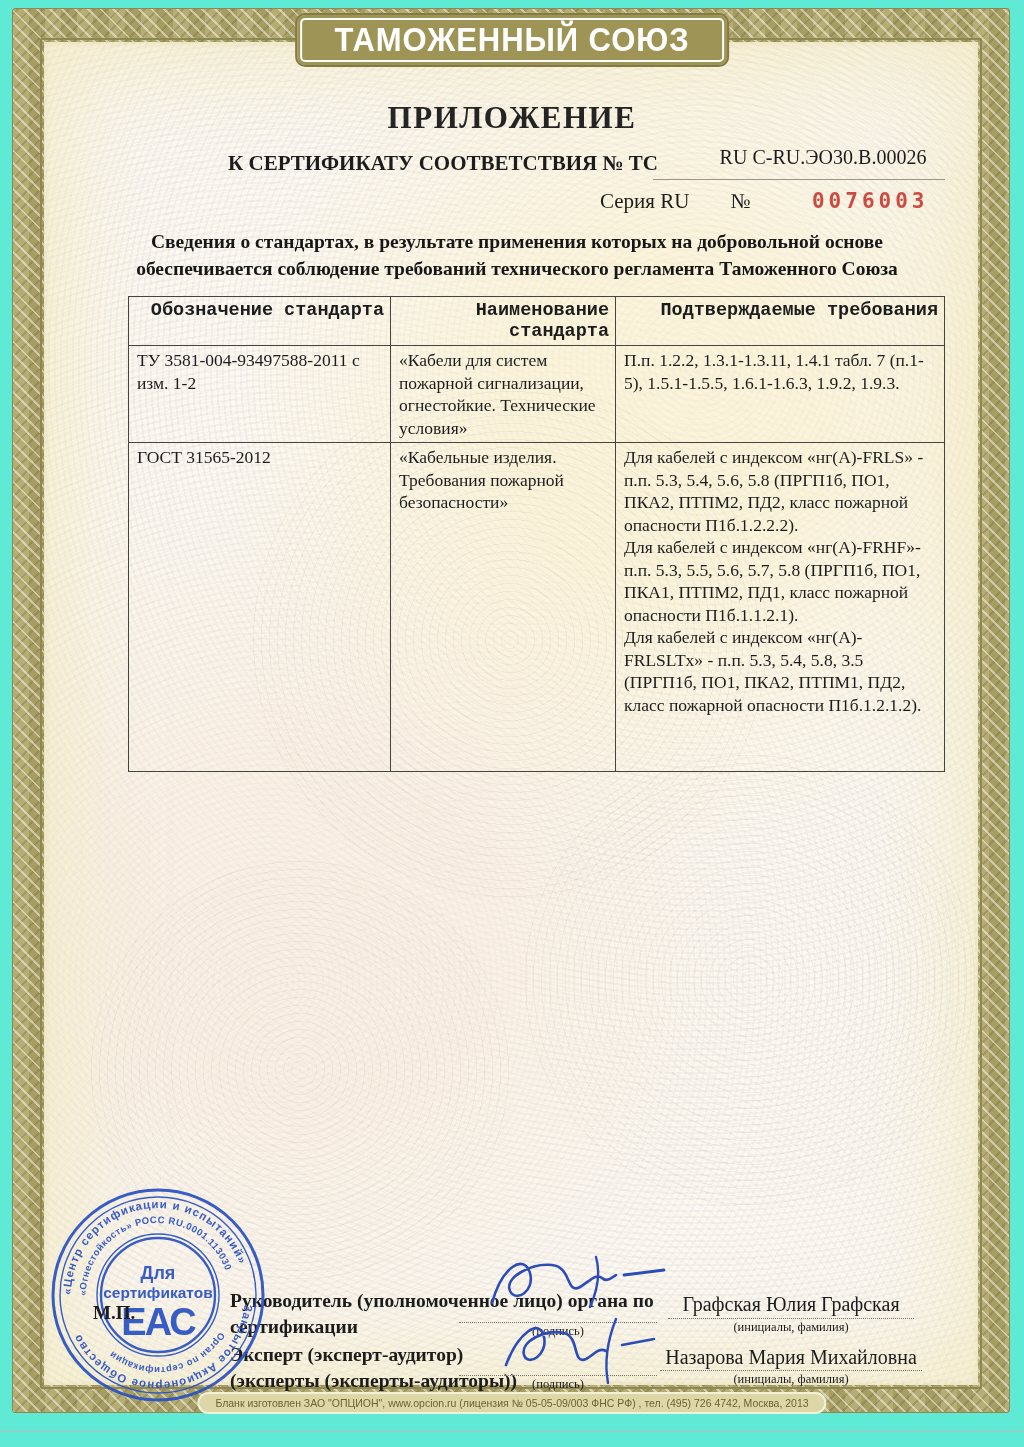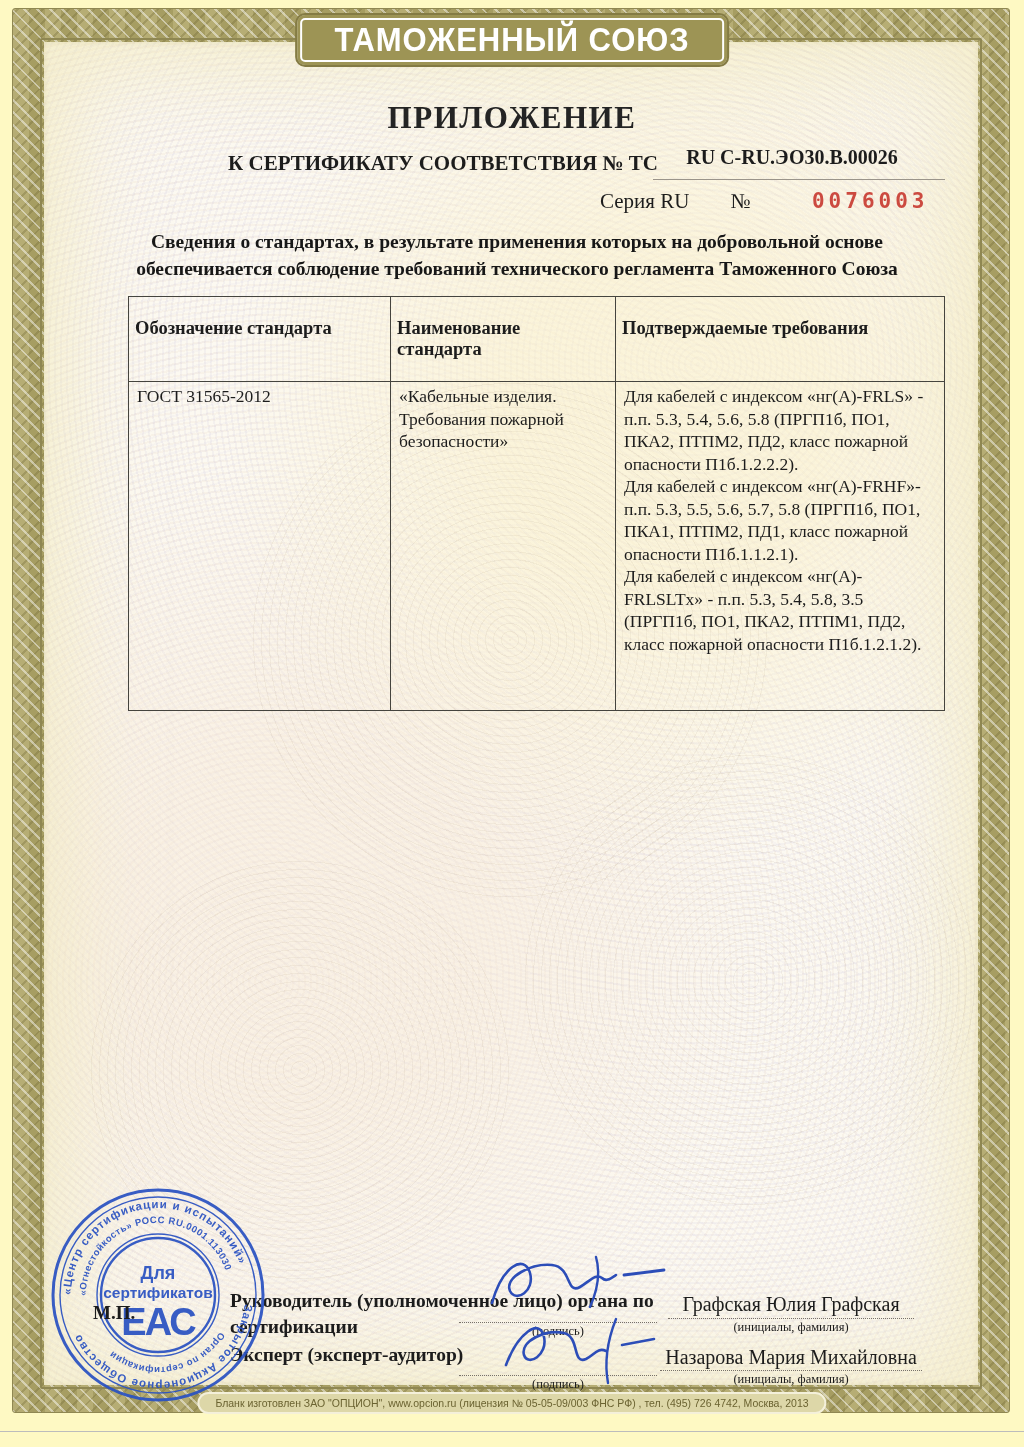--- a/index.html
+++ b/index.html
@@ -1,16 +1,16 @@
 <!DOCTYPE html>
 <html><head>
 <meta charset="utf-8">
 <style>
   html,body{margin:0;padding:0;background:#ffffff;}
-  .page{position:relative;width:1024px;height:1447px;background:#fef9c3;overflow:hidden;
+  .page{position:relative;width:1024px;height:1447px;background:#5eead4;overflow:hidden;
         font-family:"Liberation Serif","DejaVu Serif",serif;color:#1c1c1c;}
 
   
   .frame{position:absolute;left:12px;right:14px;top:8px;bottom:34px;border:1px solid #8f8752;border-radius:3px;
     background:
       repeating-linear-gradient(45deg, rgba(255,255,255,.45) 0 2px, rgba(255,255,255,0) 2px 9px),
       repeating-linear-gradient(-45deg, rgba(110,102,52,.30) 0 2px, rgba(110,102,52,0) 2px 9px),
       repeating-linear-gradient(90deg, #b6ad74 0 16px, #a69d62 16px 32px);}
   .frame-inner-line{position:absolute;left:40px;right:42px;top:38px;bottom:58px;border:2px solid #8f8752;border-radius:2px;}
 
@@ -32,33 +32,33 @@
   .banner{position:absolute;top:13px;left:50%;transform:translateX(-50%);z-index:6;
     background:#9d9455;border:2px solid #847b44;border-radius:10px;padding:6px 26px;
     box-shadow:inset 0 0 0 3px #9d9455, inset 0 0 0 5px #ffffff;}
   .banner span{display:inline-block;transform:scaleX(.94);transform-origin:center;
     font-family:"Liberation Sans","DejaVu Sans",sans-serif;font-weight:bold;font-size:33px;
     color:#ffffff;letter-spacing:1px;white-space:nowrap;}
 
   .abs{position:absolute;}
   .title{top:100px;left:0;width:100%;text-align:center;font-size:31px;font-weight:bold;letter-spacing:1.5px;color:#242424;}
   .cert-label{top:151px;left:228px;font-size:21px;font-weight:bold;white-space:nowrap;}
-  .cert-number{top:146px;left:647px;width:290px;text-align:center;font-size:20px;font-weight:bold;white-space:nowrap;}
+  .cert-number{top:146px;left:678px;width:290px;text-align:center;font-size:20px;font-weight:normal;white-space:nowrap;}
   .cert-line{top:179px;left:653px;width:292px;border-bottom:1.5px solid #9a948a;height:0;}
   .seria-row{top:189px;left:600px;width:345px;font-size:21px;}
   .seria-label{display:inline-block;margin-right:36px;}
   .num-sign{display:inline-block;margin-right:16px;}
   .serial{font-family:"DejaVu Sans Mono","Liberation Mono",monospace;font-weight:bold;font-size:21px;letter-spacing:4px;}
 
   .intro{top:228px;left:94px;width:846px;text-align:center;font-size:19.5px;font-weight:bold;line-height:27px;color:#171717;}
 
   
   .std-table{position:absolute;top:296px;left:128px;width:816px;border-collapse:collapse;table-layout:fixed;}
   .std-table th,.std-table td{border:1.6px solid #45443e;vertical-align:top;padding:3px 8px;}
-  .std-table th{font-size:18.5px;font-weight:bold;text-align:left;padding:21px 6px;}
+  .std-table th{font-size:18.5px;font-weight:bold;text-align:right;padding:3px 6px;font-family:Liberation Mono, monospace;}
   .std-table td{font-size:17.5px;line-height:22.5px;}
   .col1{width:262px;} .col2{width:225px;} .col3{width:329px;}
   .req p{margin:0;}
   .row2 td{height:322px;margin-left:14px;}
   .row1 td{height:86px;}
 
   
   .mp{top:1302px;left:93px;font-size:19px;font-weight:bold;z-index:8;}
   .sig-label1{top:1288px;left:230px;width:440px;font-size:19.5px;font-weight:bold;line-height:26px;}
   .sig-label2{top:1342px;left:230px;width:440px;font-size:19.5px;font-weight:bold;line-height:26px;}
@@ -118,20 +118,27 @@
         <col class="col3">
       </colgroup>
     <thead>
       <tr>
         <th>Обозначение стандарта</th>
         <th>Наименование стандарта</th>
         <th>Подтверждаемые требования</th>
       </tr>
     </thead>
     <tbody>
+      <tr class="row1">
+        <td>ТУ 3581-004-93497588-2011 с изм. 1-2</td>
+        <td>«Кабели для систем пожарной сигнализации, огнестойкие. Технические условия»</td>
+        <td class="req">
+          <p>П.п. 1.2.2, 1.3.1-1.3.11, 1.4.1 табл. 7 (п.1-5), 1.5.1-1.5.5, 1.6.1-1.6.3, 1.9.2, 1.9.3.</p>
+        </td>
+      </tr>
       <tr class="row2">
         <td>ГОСТ 31565-2012</td>
         <td>«Кабельные изделия. Требования пожарной безопасности»</td>
         <td class="req">
           <p>Для кабелей с индексом «нг(А)-FRLS» - п.п. 5.3, 5.4, 5.6, 5.8 (ПРГП1б, ПО1, ПКА2, ПТПМ2, ПД2, класс пожарной опасности П1б.1.2.2.2).</p>
           <p>Для кабелей с индексом «нг(А)-FRHF»- п.п. 5.3, 5.5, 5.6, 5.7, 5.8 (ПРГП1б, ПО1, ПКА1, ПТПМ2, ПД1, класс пожарной опасности П1б.1.1.2.1).</p>
           <p>Для кабелей с индексом «нг(А)-FRLSLTx» - п.п. 5.3, 5.4, 5.8, 3.5 (ПРГП1б, ПО1, ПКА2, ПТПМ1, ПД2, класс пожарной опасности П1б.1.2.1.2).</p>
         </td>
       </tr>
     </tbody>
@@ -169,20 +176,21 @@
         <text x="112" y="152" font-size="38" letter-spacing="-2" style="font-weight:900">ЕАС</text>
       </g>
     </svg>
   </div>
 
   <div class="abs mp">М.П.</div>
 
   <div class="abs sig-label1">Руководитель (уполномоченное лицо) органа по сертификации</div>
   <div class="abs sig-label2">
     <div>Эксперт (эксперт-аудитор)</div>
+    <div>(эксперты (эксперты-аудиторы))</div>
   </div>
 
   <div class="abs sig-line1"></div>
   <div class="abs sign-cap1">(подпись)</div>
   <div class="abs sig-line2"></div>
   <div class="abs sign-cap2">(подпись)</div>
 
   <div class="abs name1">Графская Юлия Графская</div>
   <div class="abs name-line1"></div>
   <div class="abs name-cap1">(инициалы, фамилия)</div>

